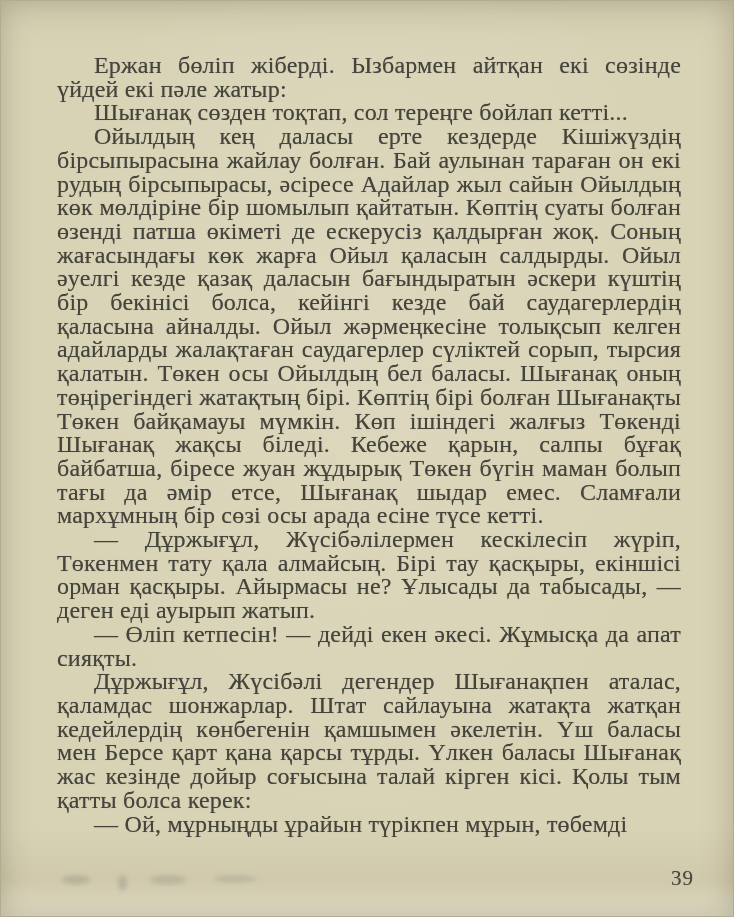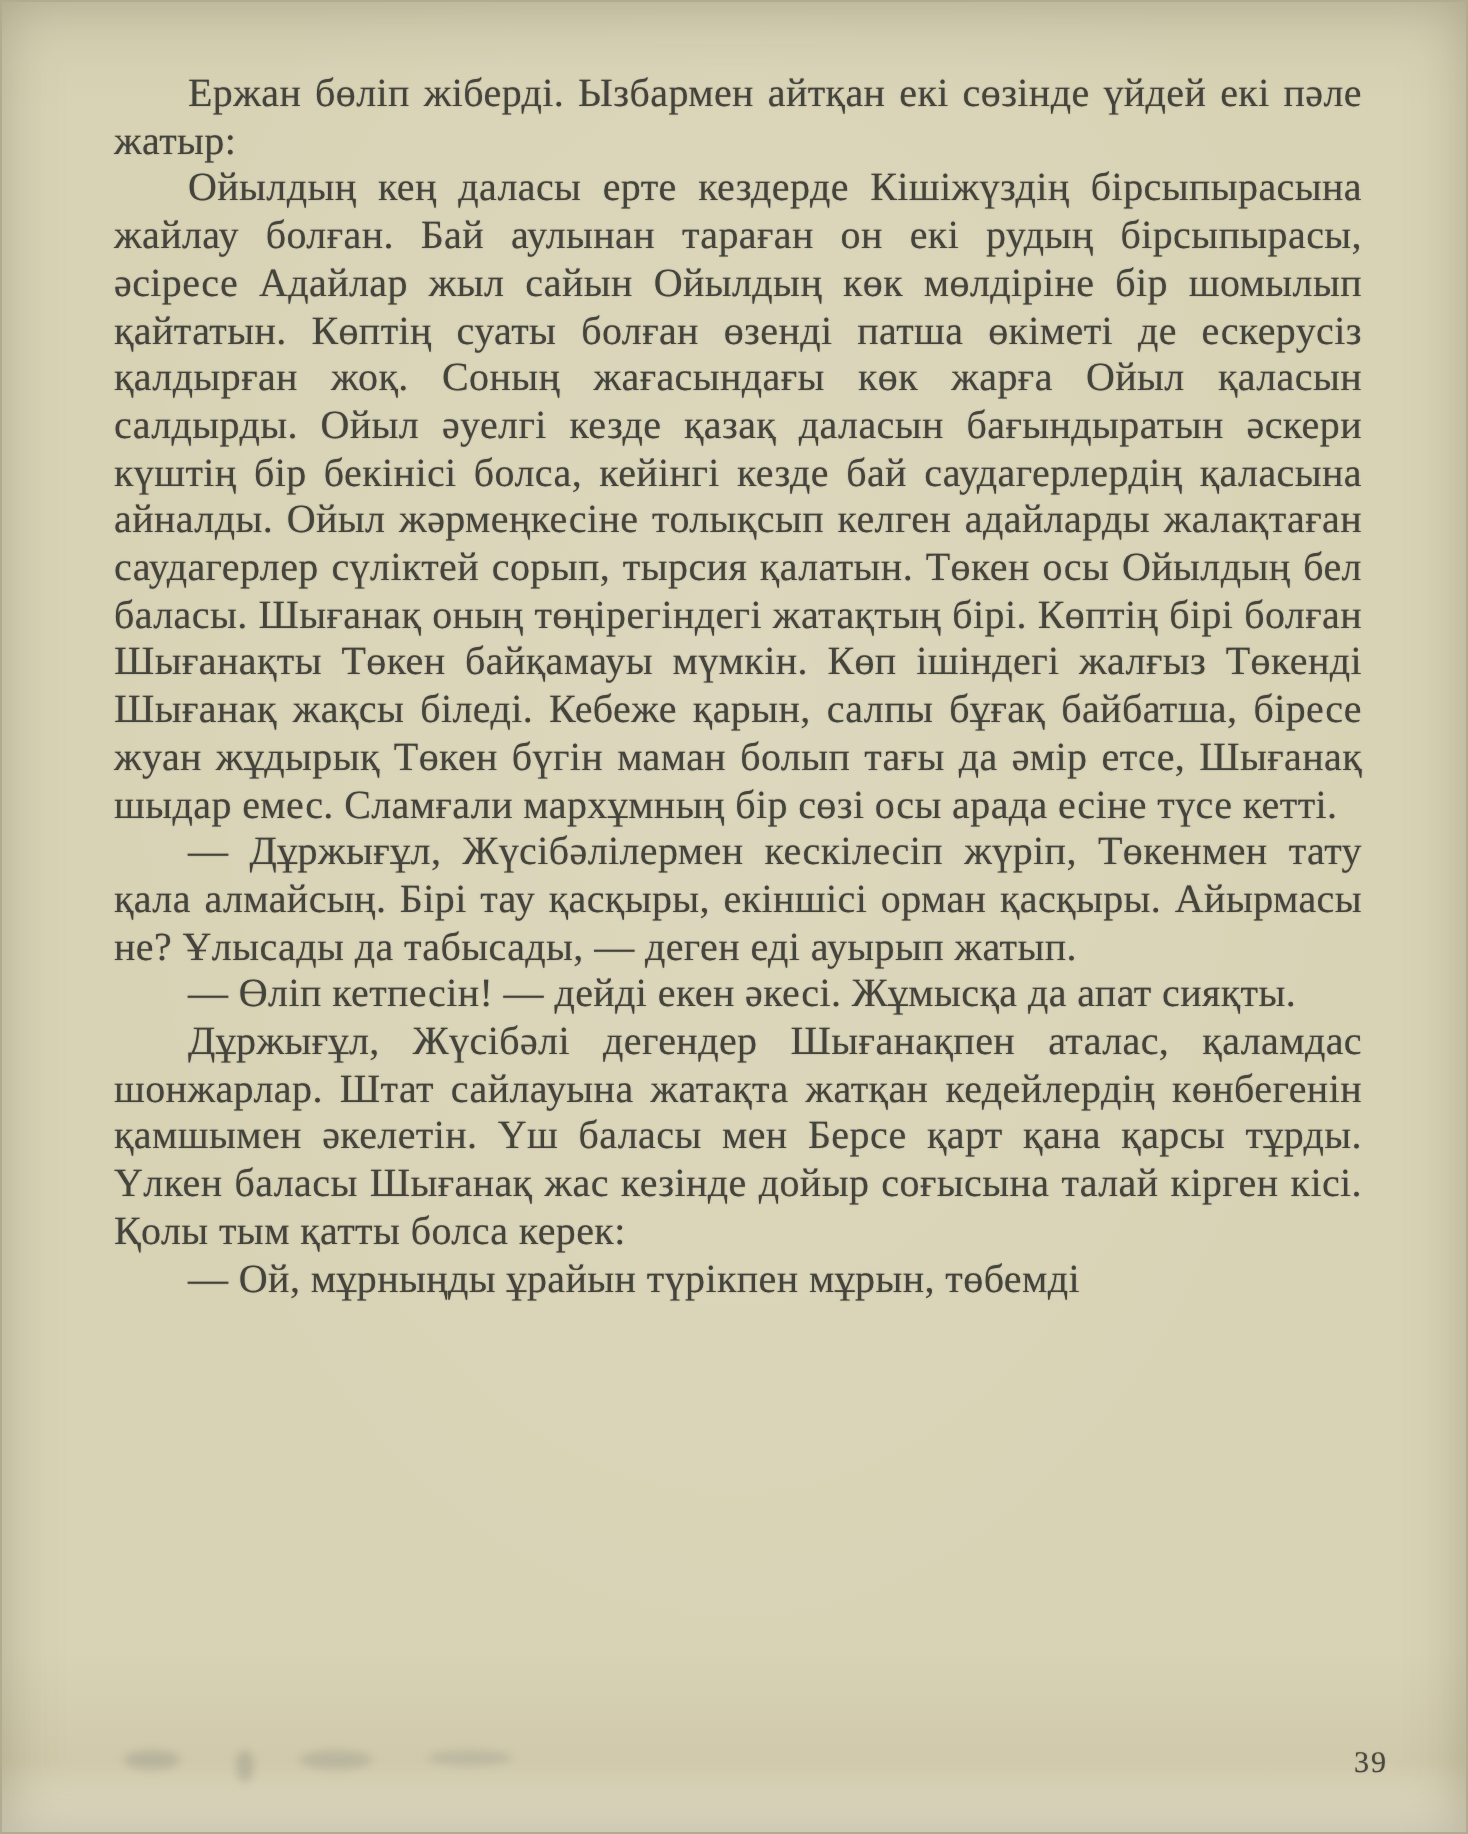--- a/index.html
+++ b/index.html
@@ -20,39 +20,39 @@
       linear-gradient(180deg, #d3cdb0 0%, #d9d3b6 6%, #d9d3b6 90%, #d0c9ab 96%, #e7e2cc 100%);
     background-color: #d8d2b5;
     box-shadow:
       inset 0 0 0 1px #b2ab90,
       inset 0 0 30px rgba(90, 84, 60, 0.35);
     overflow: hidden;
   }
   .text-block {
     position: absolute;
     left: 57px;
-    top: 36px;
+    top: 54px;
     width: 624px;
     color: #45443c;
-    font-size: 20px;
+    font-size: 24px;
     line-height: 23.7px;
     letter-spacing: 0.2px;
     text-align: justify;
   }
   .para {
     margin: 0;
     text-indent: 37px;
     text-shadow: 0 0 0.7px rgba(69, 68, 60, 0.55);
   }
   .page-number {
     position: absolute;
     right: 40px;
     bottom: 26px;
     color: #4a4940;
-    font-size: 15px;
+    font-size: 21px;
     letter-spacing: 1px;
     text-shadow: 0 0 0.7px rgba(69, 68, 60, 0.5);
   }
   .smudge {
     position: absolute;
     border-radius: 50%;
     filter: blur(2px);
     opacity: 0.30;
   }
   .smudge.s1 { left: 62px;  bottom: 32px; width: 28px; height: 10px; background: #82837a; }
@@ -60,20 +60,21 @@
   .smudge.s3 { left: 150px; bottom: 32px; width: 36px; height: 10px; background: #8a8b81; }
   .smudge.s4 { left: 214px; bottom: 34px; width: 42px; height: 8px;  background: #92938a; }
 </style>
 </head>
 <body>
 
 <div class="scan-page">
 
   <div class="text-block">
       <p class="para">Ержан бөліп жіберді. Ызбармен айтқан екі сөзінде үйдей екі пәле жатыр:</p>
+      <p class="para">Шығанақ сөзден тоқтап, сол тереңге бойлап кетті...</p>
       <p class="para">Ойылдың кең даласы ерте кездерде Кішіжүздің бірсыпырасына жайлау болған. Бай аулынан тараған он екі рудың бірсыпырасы, әсіресе Адайлар жыл сайын Ойылдың көк мөлдіріне бір шомылып қайтатын. Көптің суаты болған өзенді патша өкіметі де ескерусіз қалдырған жоқ. Соның жағасындағы көк жарға Ойыл қаласын салдырды. Ойыл әуелгі кезде қазақ даласын бағындыратын әскери күштің бір бекінісі болса, кейінгі кезде бай саудагерлердің қаласына айналды. Ойыл жәрмеңкесіне толықсып келген адайларды жалақтаған саудагерлер сүліктей сорып, тырсия қалатын. Төкен осы Ойылдың бел баласы. Шығанақ оның төңірегіндегі жатақтың бірі. Көптің бірі болған Шығанақты Төкен байқамауы мүмкін. Көп ішіндегі жалғыз Төкенді Шығанақ жақсы біледі. Кебеже қарын, салпы бұғақ байбатша, біресе жуан жұдырық Төкен бүгін маман болып тағы да әмір етсе, Шығанақ шыдар емес. Сламғали мархұмның бір сөзі осы арада есіне түсе кетті.</p>
       <p class="para">— Дұржығұл, Жүсібәлілермен кескілесіп жүріп, Төкенмен тату қала алмайсың. Бірі тау қасқыры, екіншісі орман қасқыры. Айырмасы не? Ұлысады да табысады, — деген еді ауырып жатып.</p>
       <p class="para">— Өліп кетпесін! — дейді екен әкесі. Жұмысқа да апат сияқты.</p>
       <p class="para">Дұржығұл, Жүсібәлі дегендер Шығанақпен аталас, қаламдас шонжарлар. Штат сайлауына жатақта жатқан кедейлердің көнбегенін қамшымен әкелетін. Үш баласы мен Берсе қарт қана қарсы тұрды. Үлкен баласы Шығанақ жас кезінде дойыр соғысына талай кірген кісі. Қолы тым қатты болса керек:</p>
       <p class="para">— Ой, мұрныңды ұрайын түрікпен мұрын, төбемді</p>
     </div>
 
   <span class="smudge s1"></span>
   <span class="smudge s2"></span>
   <span class="smudge s3"></span>

